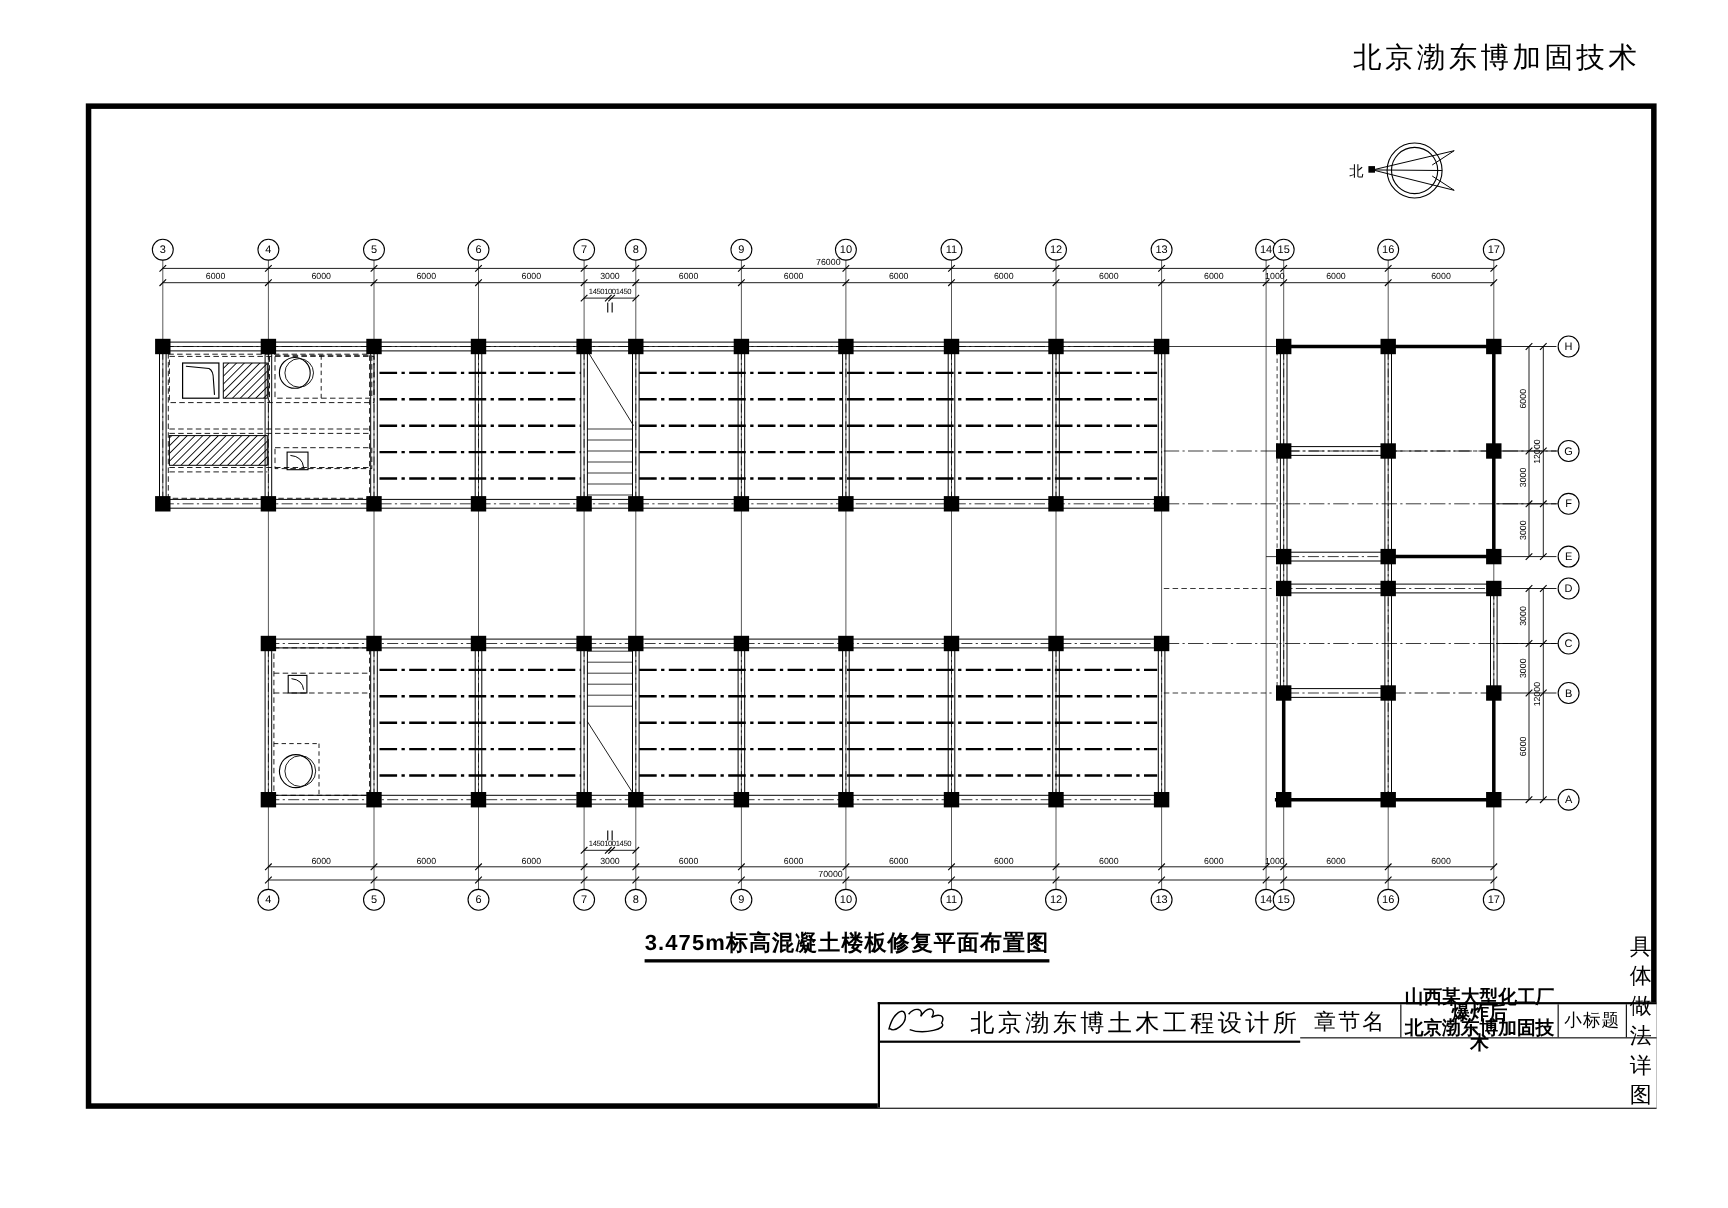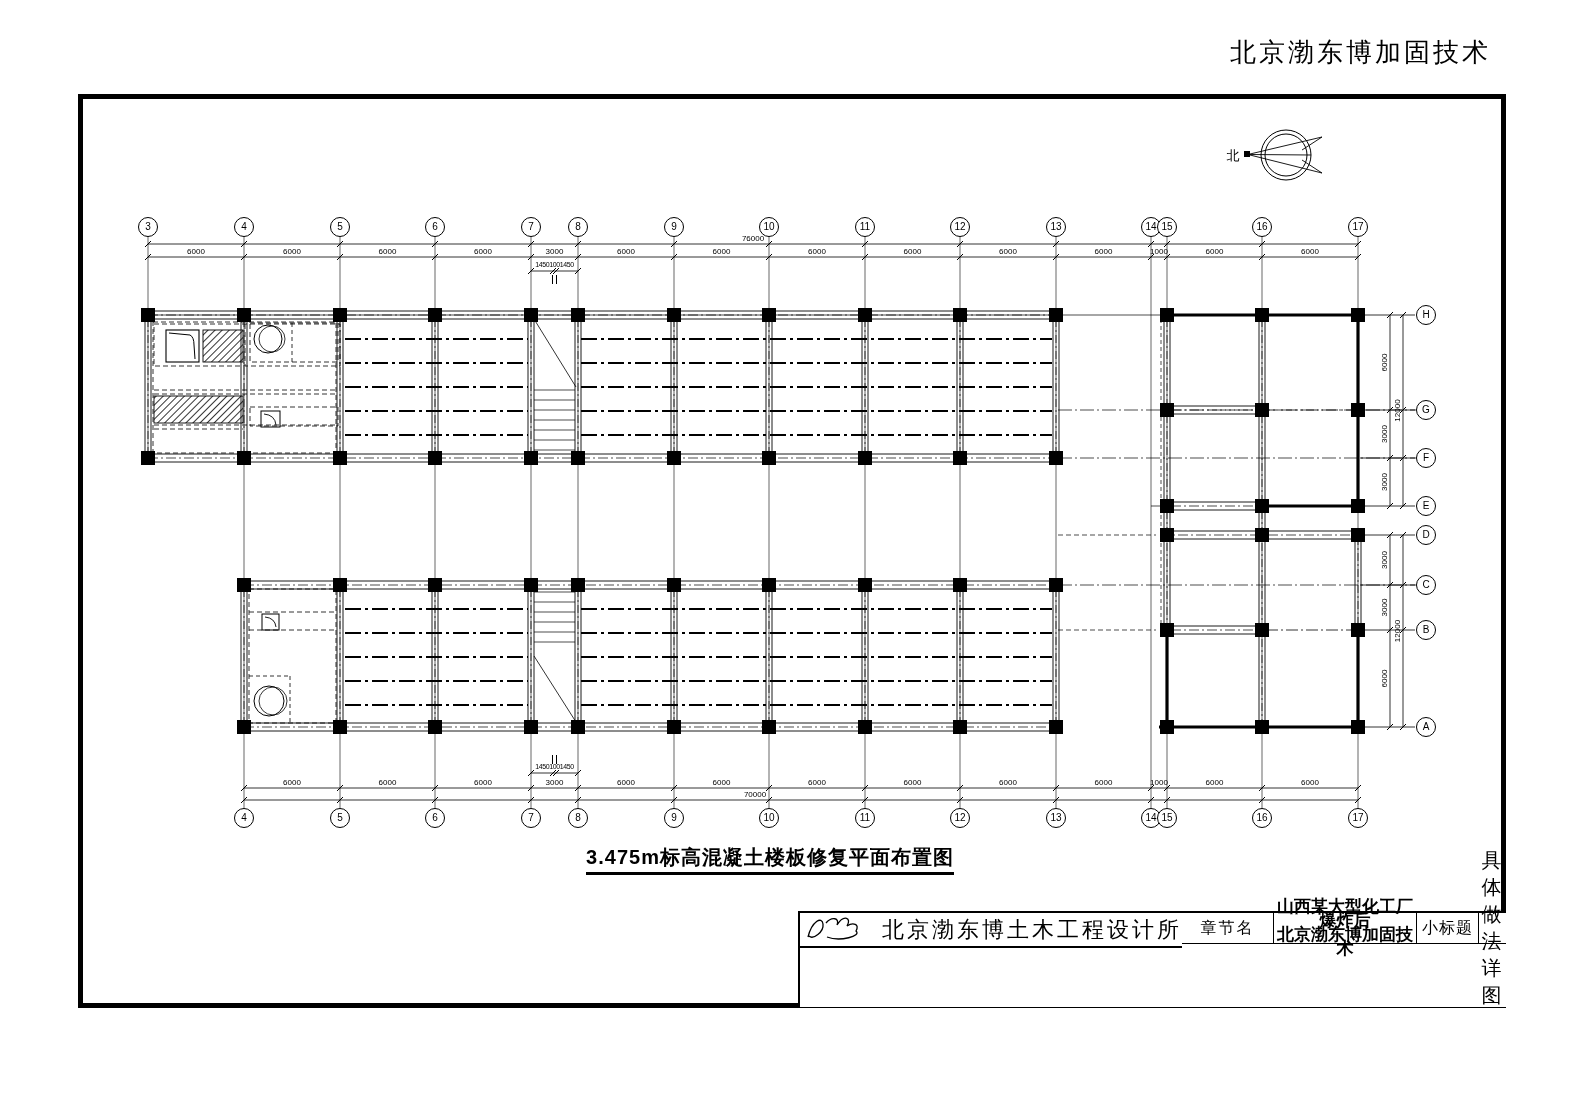--- a/index.html
+++ b/index.html
@@ -13,21 +13,21 @@
   .plan-title span{display:inline-block;font-weight:bold;font-size:20px;letter-spacing:1px;
                    border-bottom:3px solid #000;padding-bottom:1px;font-family:"Liberation Sans",sans-serif;}
   
   .tblock{position:absolute;left:798px;top:911px;width:708px;height:96px;background:#fff;
           border-left:2.5px solid #000;border-top:2.5px solid #000;display:flex;flex-direction:row;box-sizing:border-box;}
   .trow{display:flex;box-sizing:border-box;}
   .trow1{height:35px;border-bottom:2px solid #000;align-items:center;justify-content:center;}
   .trow2{height:31px;border-bottom:1.5px solid #000;}
   .trow3{flex:1;}
   .tcell{box-sizing:border-box;display:flex;align-items:center;justify-content:center;text-align:center;}
-  .c1{width:92px;border-right:1.5px solid #000;font-size:16px;letter-spacing:2px;}
+  .c1{width:92px;border-right:1.5px solid #000;font-size:20px;letter-spacing:2px;}
   .c2{width:143px;border-right:1.5px solid #000;}
   .c3{width:62px;border-right:1.5px solid #000;font-size:16px;letter-spacing:1px;}
   .c4{flex:1;font-size:20px;letter-spacing:2px;}
   .proj{font-size:17px;font-weight:600;line-height:14px;}
   .code{font-size:17px;font-weight:bold;letter-spacing:0;}
   .pageno{font-size:17px;font-weight:600;letter-spacing:1px;}
   .company{font-size:22px;letter-spacing:3px;white-space:nowrap;}
   .logo{margin-right:10px;}
 </style>
 </head>

